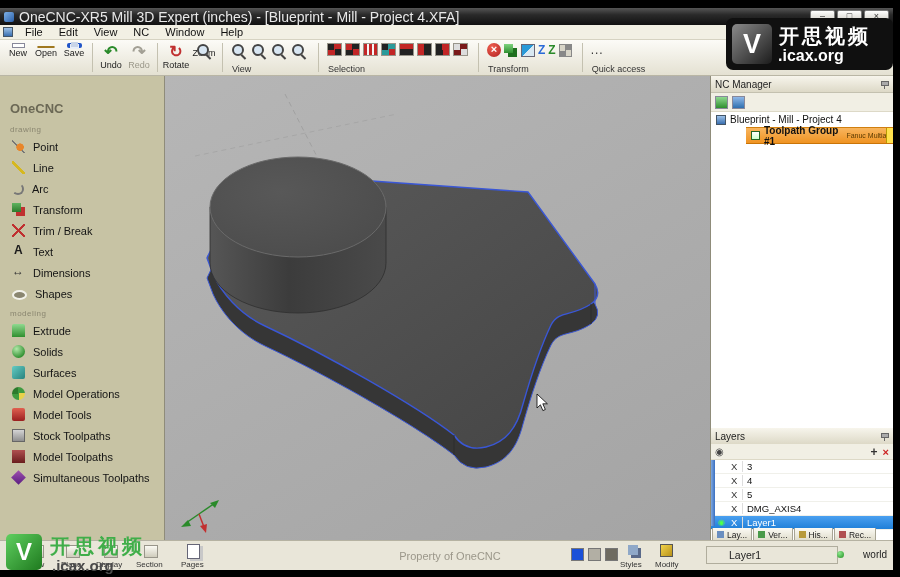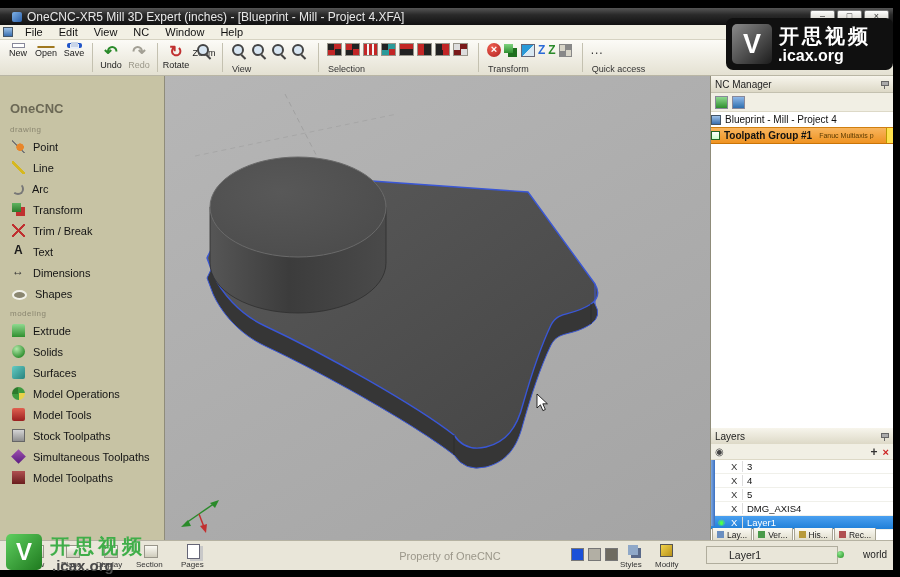--- a/index.html
+++ b/index.html
@@ -4,22 +4,22 @@
 <style>
   html,body{margin:0;padding:0;background:#000;}
   body{width:900px;height:577px;position:relative;overflow:hidden;
        font-family:"Liberation Sans",sans-serif;-webkit-user-select:none;user-select:none;cursor:default;}
   #stage{position:absolute;inset:0;background:#000;}
 
   
   .window{position:absolute;left:0;top:8px;width:893px;height:562px;background:#ece9da;}
 
   .titlebar{position:absolute;left:0;top:0;width:100%;height:17px;
-    background:linear-gradient(#555,#2a2a2a 40%,#111);color:#e8e8e8;font-size:12px;
-    display:flex;align-items:center;gap:5px;padding-left:12px;box-sizing:border-box;}
+    background:linear-gradient(#555,#2a2a2a 40%,#111);color:#e8e8e8;font-size:14px;
+    display:flex;align-items:center;gap:5px;padding-left:4px;box-sizing:border-box;}
   .app-icon{width:10px;height:10px;background:linear-gradient(135deg,#7fb2e8,#2a5fa8);border-radius:2px;flex:none;}
   .title-text{white-space:nowrap;overflow:hidden;}
   .win-controls{position:absolute;right:4px;top:2px;display:flex;gap:2px;}
   .wbtn{width:25px;height:13px;border:1px solid #777;border-radius:2px;box-sizing:border-box;
     background:linear-gradient(#fefefe,#cfcdc4);font-size:9px;line-height:10px;text-align:center;color:#333;}
   .wbtn-min::before{content:"–";}
   .wbtn-max::before{content:"□";}
   .wbtn-close::before{content:"×";}
 
   .menubar{position:absolute;left:0;top:17px;width:100%;height:15px;background:#f2f0e4;
@@ -104,24 +104,24 @@
     border-left:1px solid #8f8c7a;box-sizing:border-box;font-size:10px;}
   .panel-header{height:16px;background:linear-gradient(#f7f5ec,#ddd9c7);border-bottom:1px solid #c4c1b0;
     display:flex;align-items:center;justify-content:space-between;padding:0 4px;color:#222;font-size:10px;}
   .pin{width:9px;height:9px;position:relative;}
   .pin::before{content:"";position:absolute;left:1px;top:1px;width:6px;height:3px;background:#aaa;border:1px solid #666;}
   .pin::after{content:"";position:absolute;left:4px;top:5px;width:1px;height:4px;background:#666;}
   .nc-toolbar{height:18px;background:#f1efe4;border-bottom:1px solid #ddd9c7;display:flex;align-items:center;gap:4px;padding-left:4px;}
   .nci{width:13px;height:13px;border:1px solid #889;box-sizing:border-box;}
   .nci-1{background:linear-gradient(#8fd98f,#2f8f2f);}
   .nci-2{background:linear-gradient(#8fb8e8,#2f6faf);}
-  .tree-row{height:15px;display:flex;align-items:center;gap:4px;color:#111;}
+  .tree-row{height:15px;display:flex;align-items:center;gap:4px;padding-left:5px;color:#111;}
   .tree-ic{width:10px;height:10px;background:linear-gradient(#9ec2e8,#3a6fb0);border:1px solid #456;box-sizing:border-box;flex:none;}
   .tree-row.orange{background:linear-gradient(#f8b55e,#ef9322);border-top:1px solid #d07f10;border-bottom:1px solid #c97408;
-    font-weight:bold;position:relative;}
+    font-weight:bold;position:relative;margin-left:35px;}
   .tree-ic2{width:9px;height:9px;background:linear-gradient(#fff,#cfc);border:1px solid #262;box-sizing:border-box;flex:none;}
   .badge-txt{font-weight:normal;font-size:7px;color:#5a3a00;margin-left:3px;white-space:nowrap;overflow:hidden;}
   .badge-cut{position:absolute;right:0;top:0;bottom:0;width:6px;background:#ffe14d;border-left:1px solid #b89a00;}
 
   .layers-header{position:absolute;left:0;right:0;top:352px;}
   .layers-toolbar{position:absolute;left:0;right:0;top:368px;height:16px;background:#f1efe4;border-bottom:1px solid #ddd9c7;
     display:flex;align-items:center;padding:0 4px;box-sizing:border-box;}
   .eye{font-size:10px;color:#444;line-height:12px;}
   .eye::before{content:"◉";}
   .lt-right{margin-left:auto;display:flex;gap:5px;align-items:center;}
@@ -338,26 +338,26 @@
       </div>
       <div class="side-item">
         <span class="ic ic-modeltools"></span>
         <span>Model Tools</span>
       </div>
       <div class="side-item">
         <span class="ic ic-stocktp"></span>
         <span>Stock Toolpaths</span>
       </div>
       <div class="side-item">
+        <span class="ic ic-modeltp"></span>
+        <span>Model Toolpaths</span>
+      </div>
+      <div class="side-item">
         <span class="ic ic-simultp"></span>
         <span>Simultaneous Toolpaths</span>
-      </div>
-      <div class="side-item">
-        <span class="ic ic-modeltp"></span>
-        <span>Model Toolpaths</span>
       </div>
     </div>
 
     <div class="viewport">
       <svg width="545" height="464" viewBox="0 0 545 464">
         <defs>
           <linearGradient id="gTop" x1="0" y1="0" x2="1" y2="1">
             <stop offset="0" stop-color="#5a5a5a"></stop>
               <stop offset="1" stop-color="#454545"></stop>
           </linearGradient>

